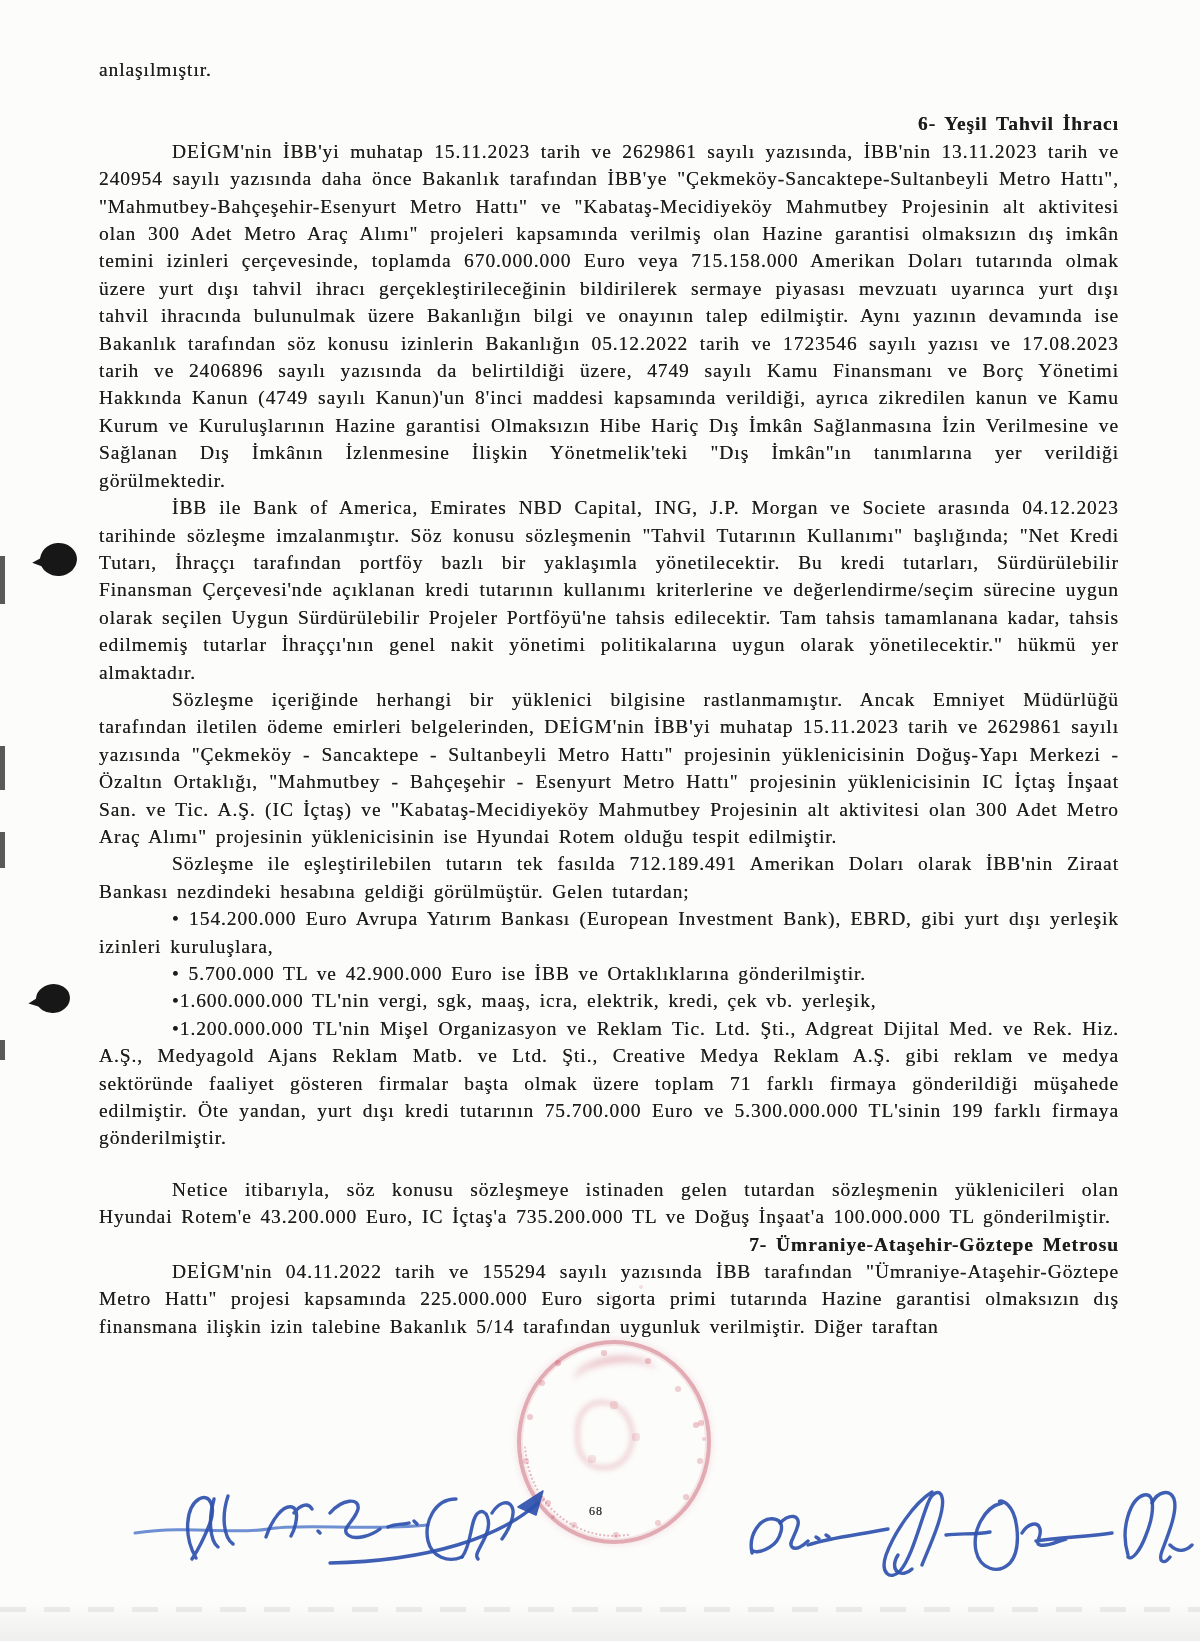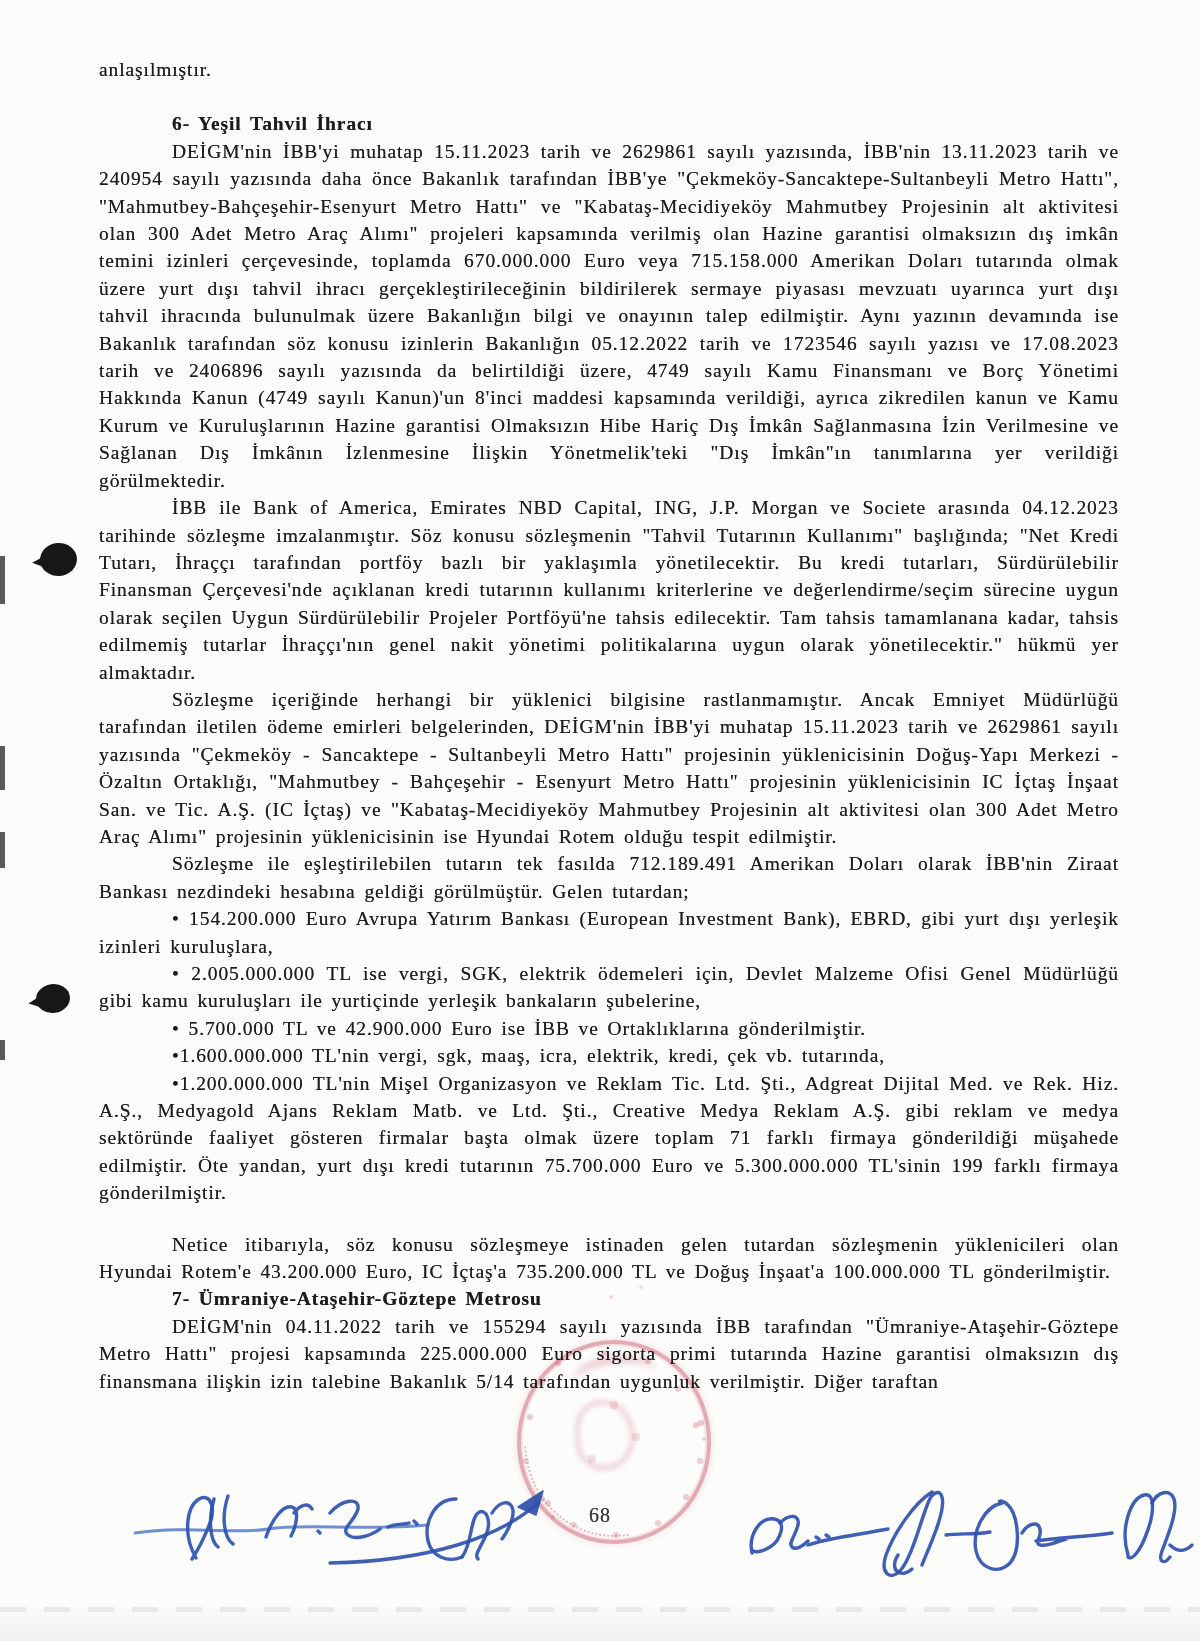--- a/index.html
+++ b/index.html
@@ -12,28 +12,28 @@
   
   .doc {
     position:absolute; left:99px; top:56px; width:1020px;
     text-align:justify;
     font-size:19.5px; line-height:27.4px;
     color:#1c1c1c; letter-spacing:0.9px; word-spacing:3px;
     text-shadow:0 0 0.6px rgba(25,25,25,0.72);
   }
   .doc p { margin:0; text-indent:73px; }
   .doc p.cont { text-indent:0; }
-  .doc p.head { font-weight:700; text-align:left; }
+  .doc p.head { font-weight:700; text-align:right; }
   #h6 { margin-top:27px; }
   #p-netice { margin-top:24px; }
   #h7 { }
   
   .page-number {
     position:absolute; left:589px; top:1504px;
-    font-size:20px; color:#3a3a3a; letter-spacing:1px;
+    font-size:12px; color:#3a3a3a; letter-spacing:1px;
     text-shadow:0 0 0.5px #4a4a4a;
   }
   
   .punch { position:absolute; background:#171717; border-radius:50%; }
   #punch1 { left:40px; top:543px; width:37px; height:33px; transform:rotate(-4deg); }
   #punch2 { left:36px; top:984px; width:34px; height:29px; transform:rotate(-8deg); }
   .punch::before {
     content:""; position:absolute; left:-13px; top:38%;
     border:5px solid transparent; border-right:11px solid #171717;
   }
@@ -111,23 +111,22 @@
 <div class="page">
 
   <div class="doc">
     <p class="cont">anlaşılmıştır.</p>
     <p class="head" id="h6">6- Yeşil Tahvil İhracı</p>
     <p>DEİGM'nin İBB'yi muhatap 15.11.2023 tarih ve 2629861 sayılı yazısında, İBB'nin 13.11.2023 tarih ve 240954 sayılı yazısında daha önce Bakanlık tarafından İBB'ye "Çekmeköy-Sancaktepe-Sultanbeyli Metro Hattı", "Mahmutbey-Bahçeşehir-Esenyurt Metro Hattı" ve "Kabataş-Mecidiyeköy Mahmutbey Projesinin alt aktivitesi olan 300 Adet Metro Araç Alımı" projeleri kapsamında verilmiş olan Hazine garantisi olmaksızın dış imkân temini izinleri çerçevesinde, toplamda 670.000.000 Euro veya 715.158.000 Amerikan Doları tutarında olmak üzere yurt dışı tahvil ihracı gerçekleştirileceğinin bildirilerek sermaye piyasası mevzuatı uyarınca yurt dışı tahvil ihracında bulunulmak üzere Bakanlığın bilgi ve onayının talep edilmiştir. Aynı yazının devamında ise Bakanlık tarafından söz konusu izinlerin Bakanlığın 05.12.2022 tarih ve 1723546 sayılı yazısı ve 17.08.2023 tarih ve 2406896 sayılı yazısında da belirtildiği üzere, 4749 sayılı Kamu Finansmanı ve Borç Yönetimi Hakkında Kanun (4749 sayılı Kanun)'un 8'inci maddesi kapsamında verildiği, ayrıca zikredilen kanun ve Kamu Kurum ve Kuruluşlarının Hazine garantisi Olmaksızın Hibe Hariç Dış İmkân Sağlanmasına İzin Verilmesine ve Sağlanan Dış İmkânın İzlenmesine İlişkin Yönetmelik'teki "Dış İmkân"ın tanımlarına yer verildiği görülmektedir.</p>
     <p>İBB ile Bank of America, Emirates NBD Capital, ING, J.P. Morgan ve Societe arasında 04.12.2023 tarihinde sözleşme imzalanmıştır. Söz konusu sözleşmenin "Tahvil Tutarının Kullanımı" başlığında; "Net Kredi Tutarı, İhraççı tarafından portföy bazlı bir yaklaşımla yönetilecektir. Bu kredi tutarları, Sürdürülebilir Finansman Çerçevesi'nde açıklanan kredi tutarının kullanımı kriterlerine ve değerlendirme/seçim sürecine uygun olarak seçilen Uygun Sürdürülebilir Projeler Portföyü'ne tahsis edilecektir. Tam tahsis tamamlanana kadar, tahsis edilmemiş tutarlar İhraççı'nın genel nakit yönetimi politikalarına uygun olarak yönetilecektir." hükmü yer almaktadır.</p>
     <p>Sözleşme içeriğinde herhangi bir yüklenici bilgisine rastlanmamıştır. Ancak Emniyet Müdürlüğü tarafından iletilen ödeme emirleri belgelerinden, DEİGM'nin İBB'yi muhatap 15.11.2023 tarih ve 2629861 sayılı yazısında "Çekmeköy - Sancaktepe - Sultanbeyli Metro Hattı" projesinin yüklenicisinin Doğuş-Yapı Merkezi - Özaltın Ortaklığı, "Mahmutbey - Bahçeşehir - Esenyurt Metro Hattı" projesinin yüklenicisinin IC İçtaş İnşaat San. ve Tic. A.Ş. (IC İçtaş) ve "Kabataş-Mecidiyeköy Mahmutbey Projesinin alt aktivitesi olan 300 Adet Metro Araç Alımı" projesinin yüklenicisinin ise Hyundai Rotem olduğu tespit edilmiştir.</p>
     <p>Sözleşme ile eşleştirilebilen tutarın tek fasılda 712.189.491 Amerikan Doları olarak İBB'nin Ziraat Bankası nezdindeki hesabına geldiği görülmüştür. Gelen tutardan;</p>
     <p>• 154.200.000 Euro Avrupa Yatırım Bankası (European Investment Bank), EBRD, gibi yurt dışı yerleşik izinleri kuruluşlara,</p>
-    <p>• 2.005.000.000 TL ise vergi, SGK, elektrik ödemeleri için, Devlet Malzeme Ofisi Genel Müdürlüğü gibi kamu kuruluşları ile yurtiçinde yerleşik bankaların şubelerine,</p>
     <p>• 5.700.000 TL ve 42.900.000 Euro ise İBB ve Ortaklıklarına gönderilmiştir.</p>
-    <p>•1.600.000.000 TL'nin vergi, sgk, maaş, icra, elektrik, kredi, çek vb. tutarında,</p>
+    <p>•1.600.000.000 TL'nin vergi, sgk, maaş, icra, elektrik, kredi, çek vb. yerleşik,</p>
     <p>•1.200.000.000 TL'nin Mişel Organizasyon ve Reklam Tic. Ltd. Şti., Adgreat Dijital Med. ve Rek. Hiz. A.Ş., Medyagold Ajans Reklam Matb. ve Ltd. Şti., Creative Medya Reklam A.Ş. gibi reklam ve medya sektöründe faaliyet gösteren firmalar başta olmak üzere toplam 71 farklı firmaya gönderildiği müşahede edilmiştir. Öte yandan, yurt dışı kredi tutarının 75.700.000 Euro ve 5.300.000.000 TL'sinin 199 farklı firmaya gönderilmiştir.</p>
     <p id="p-netice">Netice itibarıyla, söz konusu sözleşmeye istinaden gelen tutardan sözleşmenin yüklenicileri olan Hyundai Rotem'e 43.200.000 Euro, IC İçtaş'a 735.200.000 TL ve Doğuş İnşaat'a 100.000.000 TL gönderilmiştir.</p>
     <p class="head" id="h7">7- Ümraniye-Ataşehir-Göztepe Metrosu</p>
     <p>DEİGM'nin 04.11.2022 tarih ve 155294 sayılı yazısında İBB tarafından "Ümraniye-Ataşehir-Göztepe Metro Hattı" projesi kapsamında 225.000.000 Euro sigorta primi tutarında Hazine garantisi olmaksızın dış finansmana ilişkin izin talebine Bakanlık 5/14 tarafından uygunluk verilmiştir. Diğer taraftan</p>
   </div>
 
   <div class="punch" id="punch1"></div>
   <div class="punch" id="punch2"></div>
   <div class="edge-mark" id="edge1"></div>
   <div class="edge-mark" id="edge2"></div>

